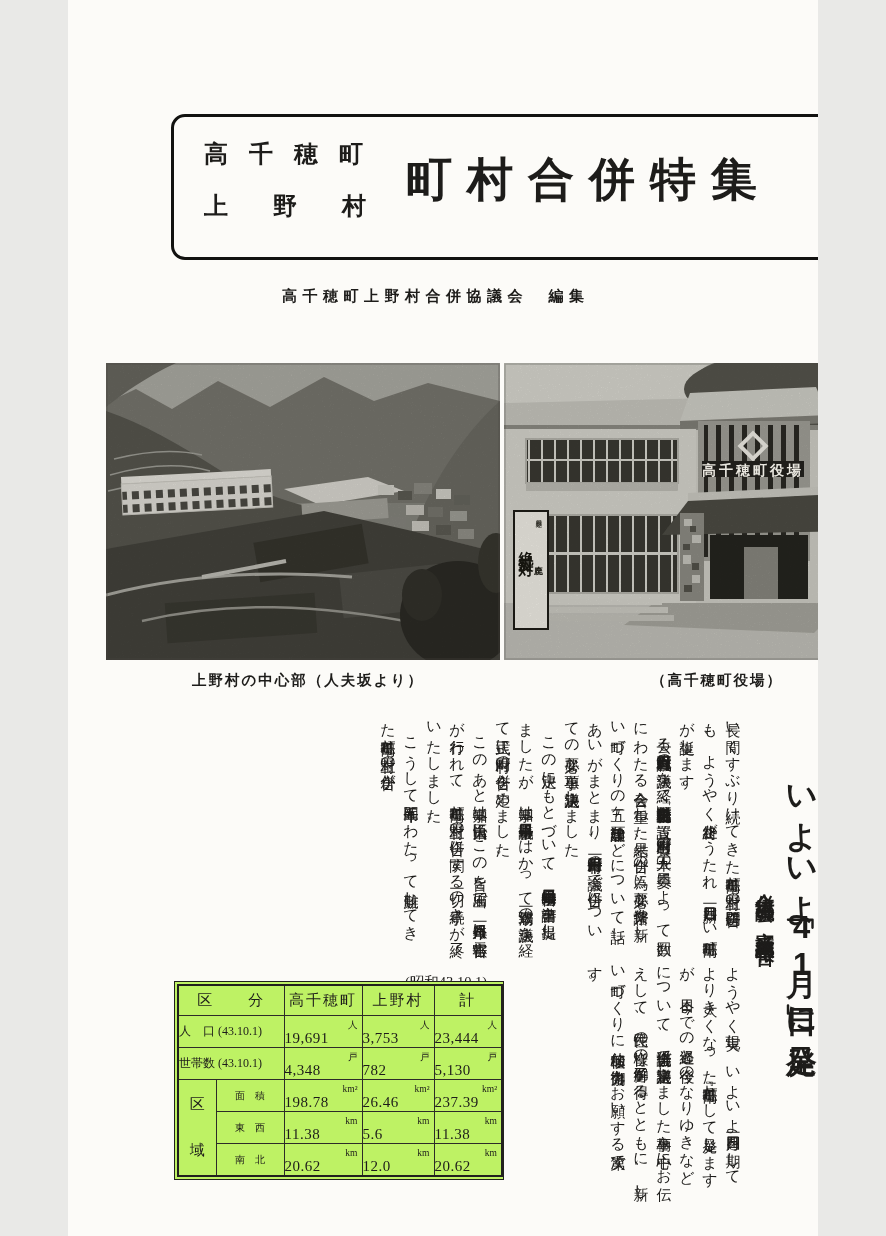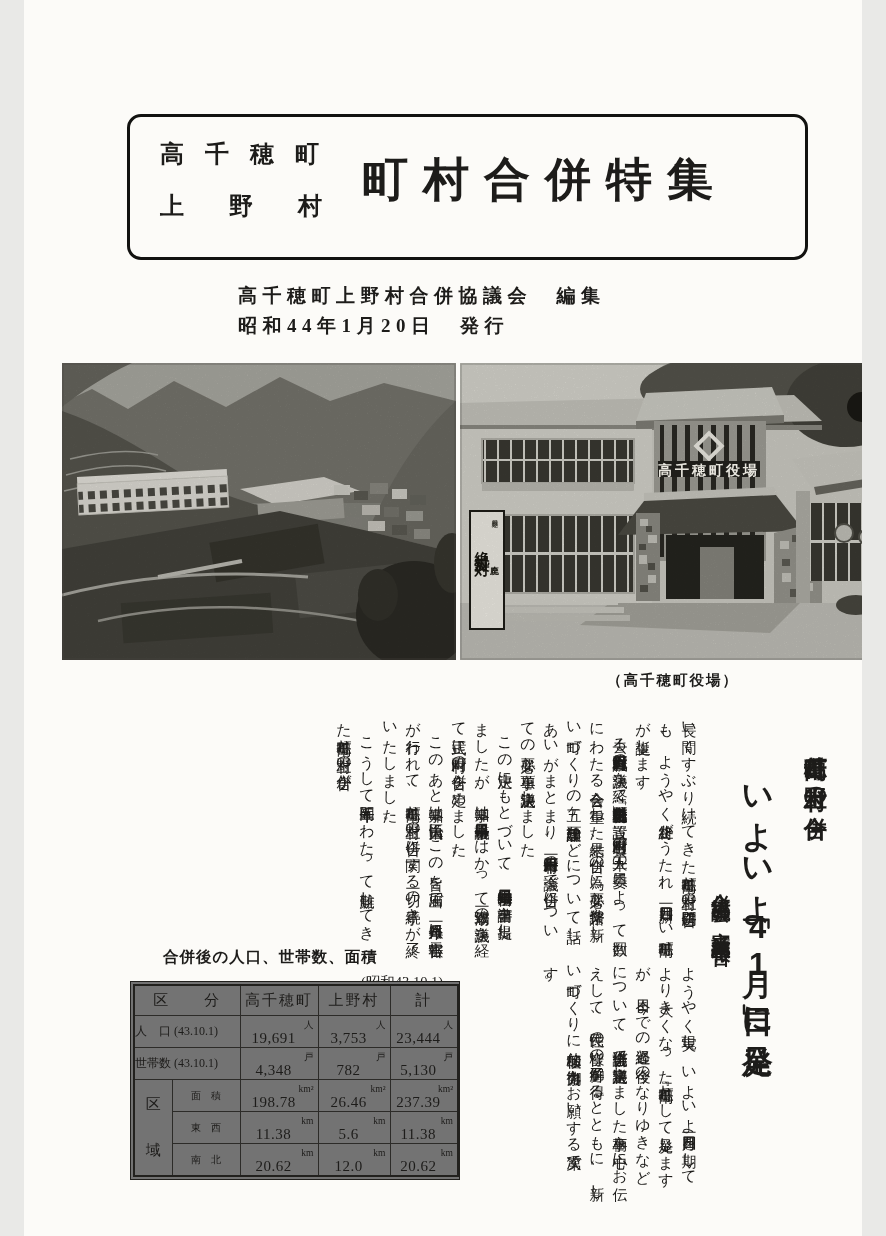--- a/index.html
+++ b/index.html
@@ -1,17 +1,17 @@
 <!DOCTYPE html>
 <html><head>
 <meta charset="utf-8">
 <style>
   html,body { margin:0; padding:0; background:#e9e9e7; }
   .page {
-    position:relative; width:838px; height:1236px; margin:0 auto;
+    position:relative; width:750px; height:1236px; margin:0 auto;
     background:#fcfbf8; overflow:hidden; color:#1d1c1a;
     font-family:"Liberation Serif","DejaVu Serif",serif;
   }
   .gothic { font-family:"Liberation Sans","DejaVu Sans",sans-serif; }
 
   
   .masthead-box {
     position:absolute; left:103px; top:114px; width:675px; height:140px;
     border:3px solid #121210; border-radius:14px; background:#fcfbf8;
   }
@@ -19,21 +19,21 @@
   .town-line { font-size:24px; font-weight:700; line-height:30px; }
   .town-line.l1 { letter-spacing:21px; }
   .town-line.l2 { letter-spacing:45px; margin-top:22px; }
   .masthead-title {
     position:absolute; left:232px; top:32px; font-size:46px; font-weight:800;
     letter-spacing:15px; white-space:nowrap;
   }
 
   
   .pub { position:absolute; left:214px; top:281px; }
-  .pub-line { font-size:19px; font-weight:700; letter-spacing:5.5px; line-height:30px; white-space:nowrap;font-family:Liberation Serif, serif; }
+  .pub-line { font-size:15px; font-weight:700; letter-spacing:5.5px; line-height:30px; white-space:nowrap; }
 
   
   .photo { position:absolute; top:363px; height:297px; }
   .photo svg { display:block; width:100%; height:100%; }
   .photo-left  { left:38px;  width:394px; }
   .photo-right { left:436px; width:418px; }
   .caption { position:absolute; top:671px; font-size:14.5px; font-weight:700; letter-spacing:2px; white-space:nowrap; }
   .caption-left  { left:124px; }
   .caption-right { left:583px; }
 
@@ -59,31 +59,31 @@
   .body-bottom {
     position:absolute; left:454px; top:956px; width:222px; height:236px;
     font-size:15px; line-height:23px;
   }
 
   
   .table-title { position:absolute; left:139px; top:947px; font-size:15.5px; font-weight:800; letter-spacing:1px; }
   .table-date  { position:absolute; left:337px; top:961px; font-size:14.5px;margin-top:12px; }
   .merge-table-wrap {
     position:absolute; left:106px; top:981px; width:330px;
-    border:1px solid #22211e; padding:2px; background:#737373; box-sizing:border-box;
+    border:1px solid #22211e; padding:2px; background:#bef264; box-sizing:border-box;
   }
   table.merge { width:100%; border-collapse:collapse; border:2px solid #22211e; table-layout:fixed; }
   table.merge th, table.merge td { border:1px solid #2c2b28; padding:0; vertical-align:middle; }
   table.merge th { font-weight:500; font-size:15px; height:29px; letter-spacing:2px; }
   th.th-ueno { letter-spacing:6px; }
   td.lbl { font-size:12px; padding-left:7px; text-align:left; height:31px; white-space:nowrap;margin-left:25px; }
   td.sub-lbl { font-size:10px; text-align:center; height:31px; }
   td.val { height:31px; vertical-align:top; }
   .unit { font-size:9.5px; line-height:10px; text-align:right; padding:2px 4px 0 0; }
-  .num  { font-size:15px; line-height:16px; text-align:center; padding-right:11px; letter-spacing:0.5px; }
+  .num  { font-size:15px; line-height:16px; text-align:left; padding-right:11px; letter-spacing:0.5px; }
   td.grp { text-align:center; }
   .grp-inner { display:flex; flex-direction:column; justify-content:space-around; height:93px; font-size:15px; }
 
   
   .th-sign {
     position:absolute; left:198px; top:99px; width:102px; text-align:center;
     color:#e9e7df; font-size:14px; font-weight:700; letter-spacing:3px; white-space:nowrap;
   }
   .banner-large {
     position:absolute; left:12px; top:176px; font-size:15px; font-weight:900;
@@ -100,21 +100,20 @@
   <div class="masthead-box">
     <div class="towns gothic">
       <div class="town-line l1">高千穂町</div>
       <div class="town-line l2">上野村</div>
     </div>
     <div class="masthead-title gothic">町村合併特集</div>
   </div>
 
   <div class="pub">
     <div class="pub-line gothic">高千穂町上野村合併協議会　編集</div>
-    <div class="pub-line gothic">昭和44年1月20日　発行</div>
   </div>
 
   <div class="photo photo-left">
     <svg viewBox="0 0 394 297" aria-hidden="true">
       <defs>
         <filter id="grainL">
             <feTurbulence type="fractalNoise" baseFrequency="0.9" numOctaves="2" stitchTiles="stitch"></feTurbulence>
             <feColorMatrix type="matrix" values="0 0 0 0 0  0 0 0 0 0  0 0 0 0 0  0.8 0.8 0.8 0 0"></feColorMatrix>
           </filter>
         <pattern id="winA" width="12" height="30" patternUnits="userSpaceOnUse">
@@ -249,33 +248,33 @@
       <rect x="10" y="148" width="34" height="118" fill="#f4f2ea" stroke="#1e1d18" stroke-width="2"></rect>
       <rect width="418" height="297" filter="url(#grainR)" opacity="0.13"></rect>
       <rect x="1" y="1" width="416" height="295" fill="none" stroke="#4a4942" stroke-width="1.5" opacity="0.3"></rect>
     </svg>
     <div class="th-sign gothic">高千穂町役場</div>
     <div class="banner-small-1 v">日之影線</div>
     <div class="banner-small-2 v">廃止</div>
     <div class="banner-large v gothic">絶対反対</div>
   </div>
 
+  <div class="caption caption-left gothic">上野村の中心部（人夫坂より）</div>
   <div class="caption caption-right gothic">（高千穂町役場）</div>
 
   <div class="headline-main v">高千穂町と上野村の合併</div>
   <div class="headline-big v gothic">いよいよ「4月1日」に発足</div>
   <div class="headline-sub v gothic">合併協議会の審議結果報告</div>
   <div class="body-top v">長い間くすぶり続けてきた高千穂町と上野村の合併問題にも、ようやく終止符がうたれ、四月一日新しい高千穂町が誕生します。
 　去る九月五日両町村議会の議決を経て「高千穂町上野村合併協議会」を設置、両町村選出の五十人の委員によって数回にわたる会合を重ねた結果、合併の為に必要な諸条件や新しい町づくりの五ヶ年建設計画などについて話しあいがまとまり、十一月三十日両町村の議会で合併についての必要な事項を議決決定しました
 　この決定にもとづいて、十二月二日宮崎県知事に申請書を提出しましたが、知事は十二月十日県議会にはかって満場一致の議決を経て正式に両町村の合併を定めました。
 　このあと知事は自治大臣にこの旨を届出で、今年一月八日に官報告示が行われて、高千穂町と上野村の合併に関する一切の手続きが終了いたしました。
 　こうして十五年間にわたって難航してきた高千穂町と上野村の合併が</div>
   <div class="body-bottom v">ようやく実現し、いよいよ四月一日を期してより大きくなった『高千穂町』として発足しますが、今日までの経過と今後のなりゆきなどについて、合併協議会で審議決定しました事柄を中心にお伝えして、住民の皆様の御了解を得るとともに、新しい町づくりに積極的な御協力をお願いする次第です。</div>
 
-  <div class="table-title gothic">合併後の人口、世帯数、面積</div>
   <div class="table-date">(昭和43.10.1)</div>
 
   <div class="merge-table-wrap">
     <table class="merge">
       <colgroup>
           <col style="width:38px">
           <col style="width:68px">
           <col style="width:78px">
           <col style="width:72px">
           <col style="width:68px">

